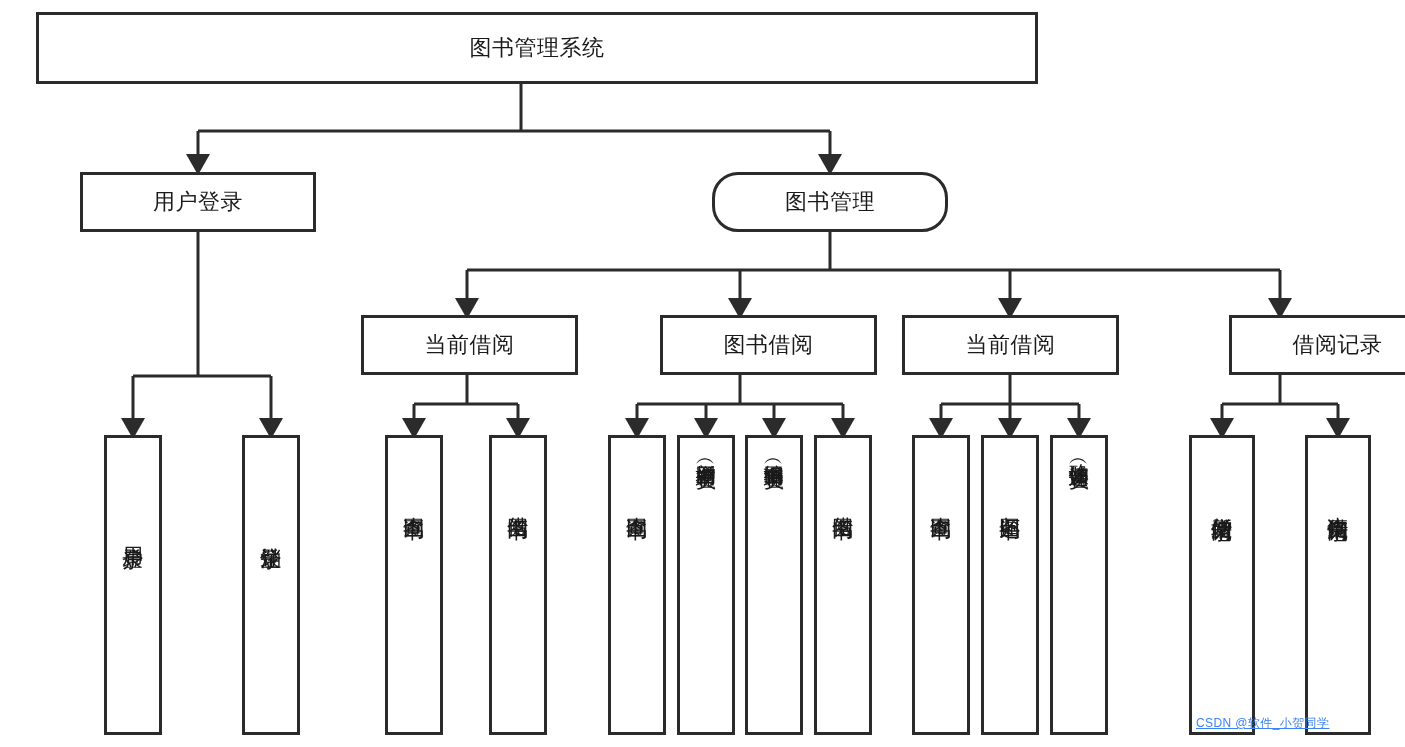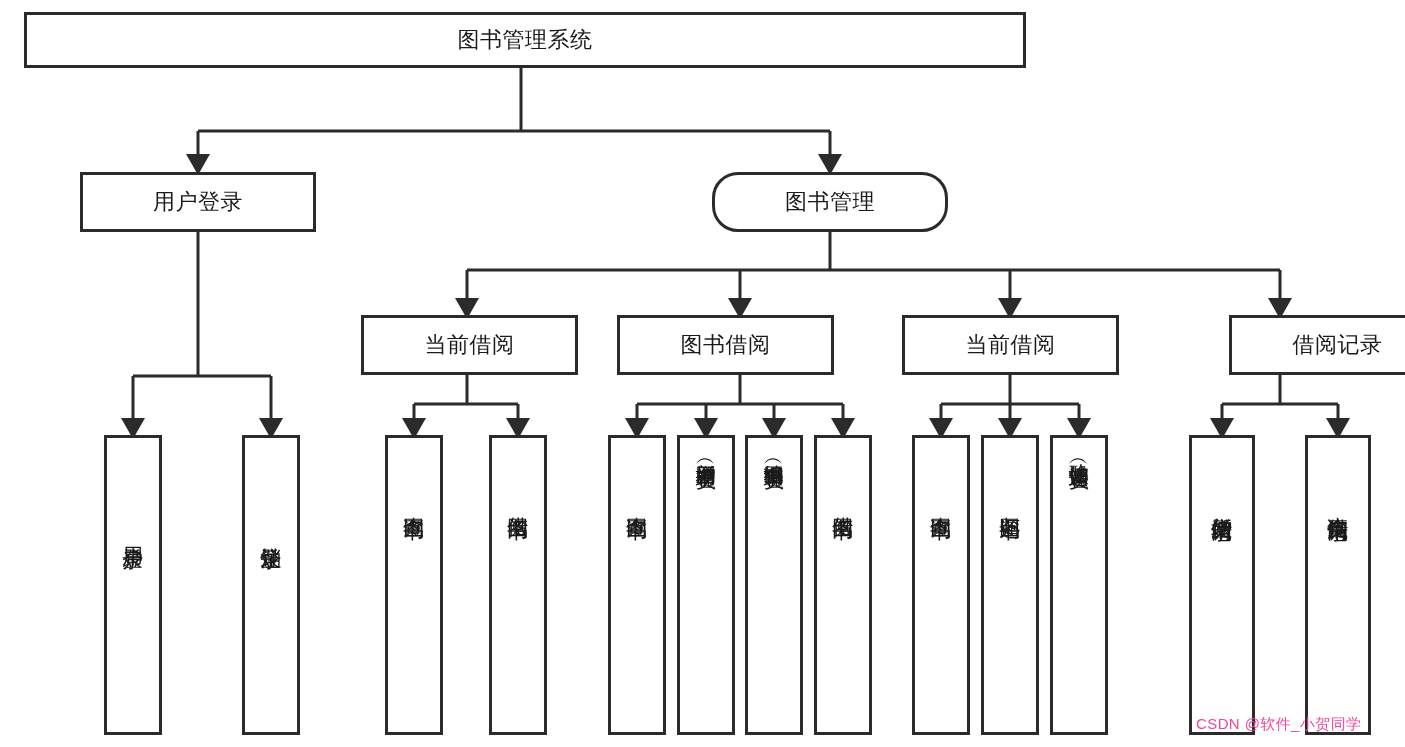--- a/index.html
+++ b/index.html
@@ -65,24 +65,25 @@
     font-size: 20px;
   }
   .node.vert.mid .lbl {
     padding-top: 52px;
   }
   .node.vert.midlow .lbl {
     padding-top: 82px;
   }
   .watermark {
     position: absolute;
-    color: #ec4899;
-    font-size: 15px;
+    color: #3b82f6;
+    font-size: 12px;
     letter-spacing: 0.4px;
     white-space: nowrap;
+    text-decoration: underline;
   }
 </style>
 </head>
 <body>
 
 <div id="canvas">
 
   <svg id="edges" viewBox="0 0 1405 747">
     <defs>
       <marker id="arrow" markerWidth="12" markerHeight="12" refX="2" refY="4" orient="auto" markerUnits="strokeWidth">
@@ -126,35 +127,35 @@
       <path d="M1010,404 L1010,424" marker-end="url(#arrow)"></path>
       <path d="M1079,404 L1079,424" marker-end="url(#arrow)"></path>
 
       <path d="M1280,375 L1280,404"></path>
       <path d="M1222,404 L1338,404"></path>
       <path d="M1222,404 L1222,424" marker-end="url(#arrow)"></path>
       <path d="M1338,404 L1338,424" marker-end="url(#arrow)"></path>
     </g>
   </svg>
 
-  <div class="node root horiz" style="left:24px; top:12px; width:1002px; height:56px;">
+  <div class="node root horiz" style="left:36px; top:12px; width:1002px; height:72px;">
     <span class="lbl">图书管理系统</span>
   </div>
 
   <div class="node horiz" style="left:80px; top:172px; width:236px; height:60px;">
     <span class="lbl">用户登录</span>
   </div>
   <div class="node horiz" style="left:712px; top:172px; width:236px; height:60px;border-radius:26px;">
     <span class="lbl">图书管理</span>
   </div>
 
   <div class="node horiz" style="left:361px; top:315px; width:217px; height:60px;">
     <span class="lbl">当前借阅</span>
   </div>
-  <div class="node horiz" style="left:617px; top:315px; width:217px; height:60px;">
+  <div class="node horiz" style="left:660px; top:315px; width:217px; height:60px;">
     <span class="lbl">图书借阅</span>
   </div>
   <div class="node horiz" style="left:902px; top:315px; width:217px; height:60px;align-items:center;">
     <span class="lbl">当前借阅</span>
   </div>
   <div class="node horiz" style="left:1229px; top:315px; width:217px; height:60px;">
     <span class="lbl">借阅记录</span>
   </div>
 
   <div class="node vert midlow" style="left:104px; top:435px; width:58px; height:300px;">

